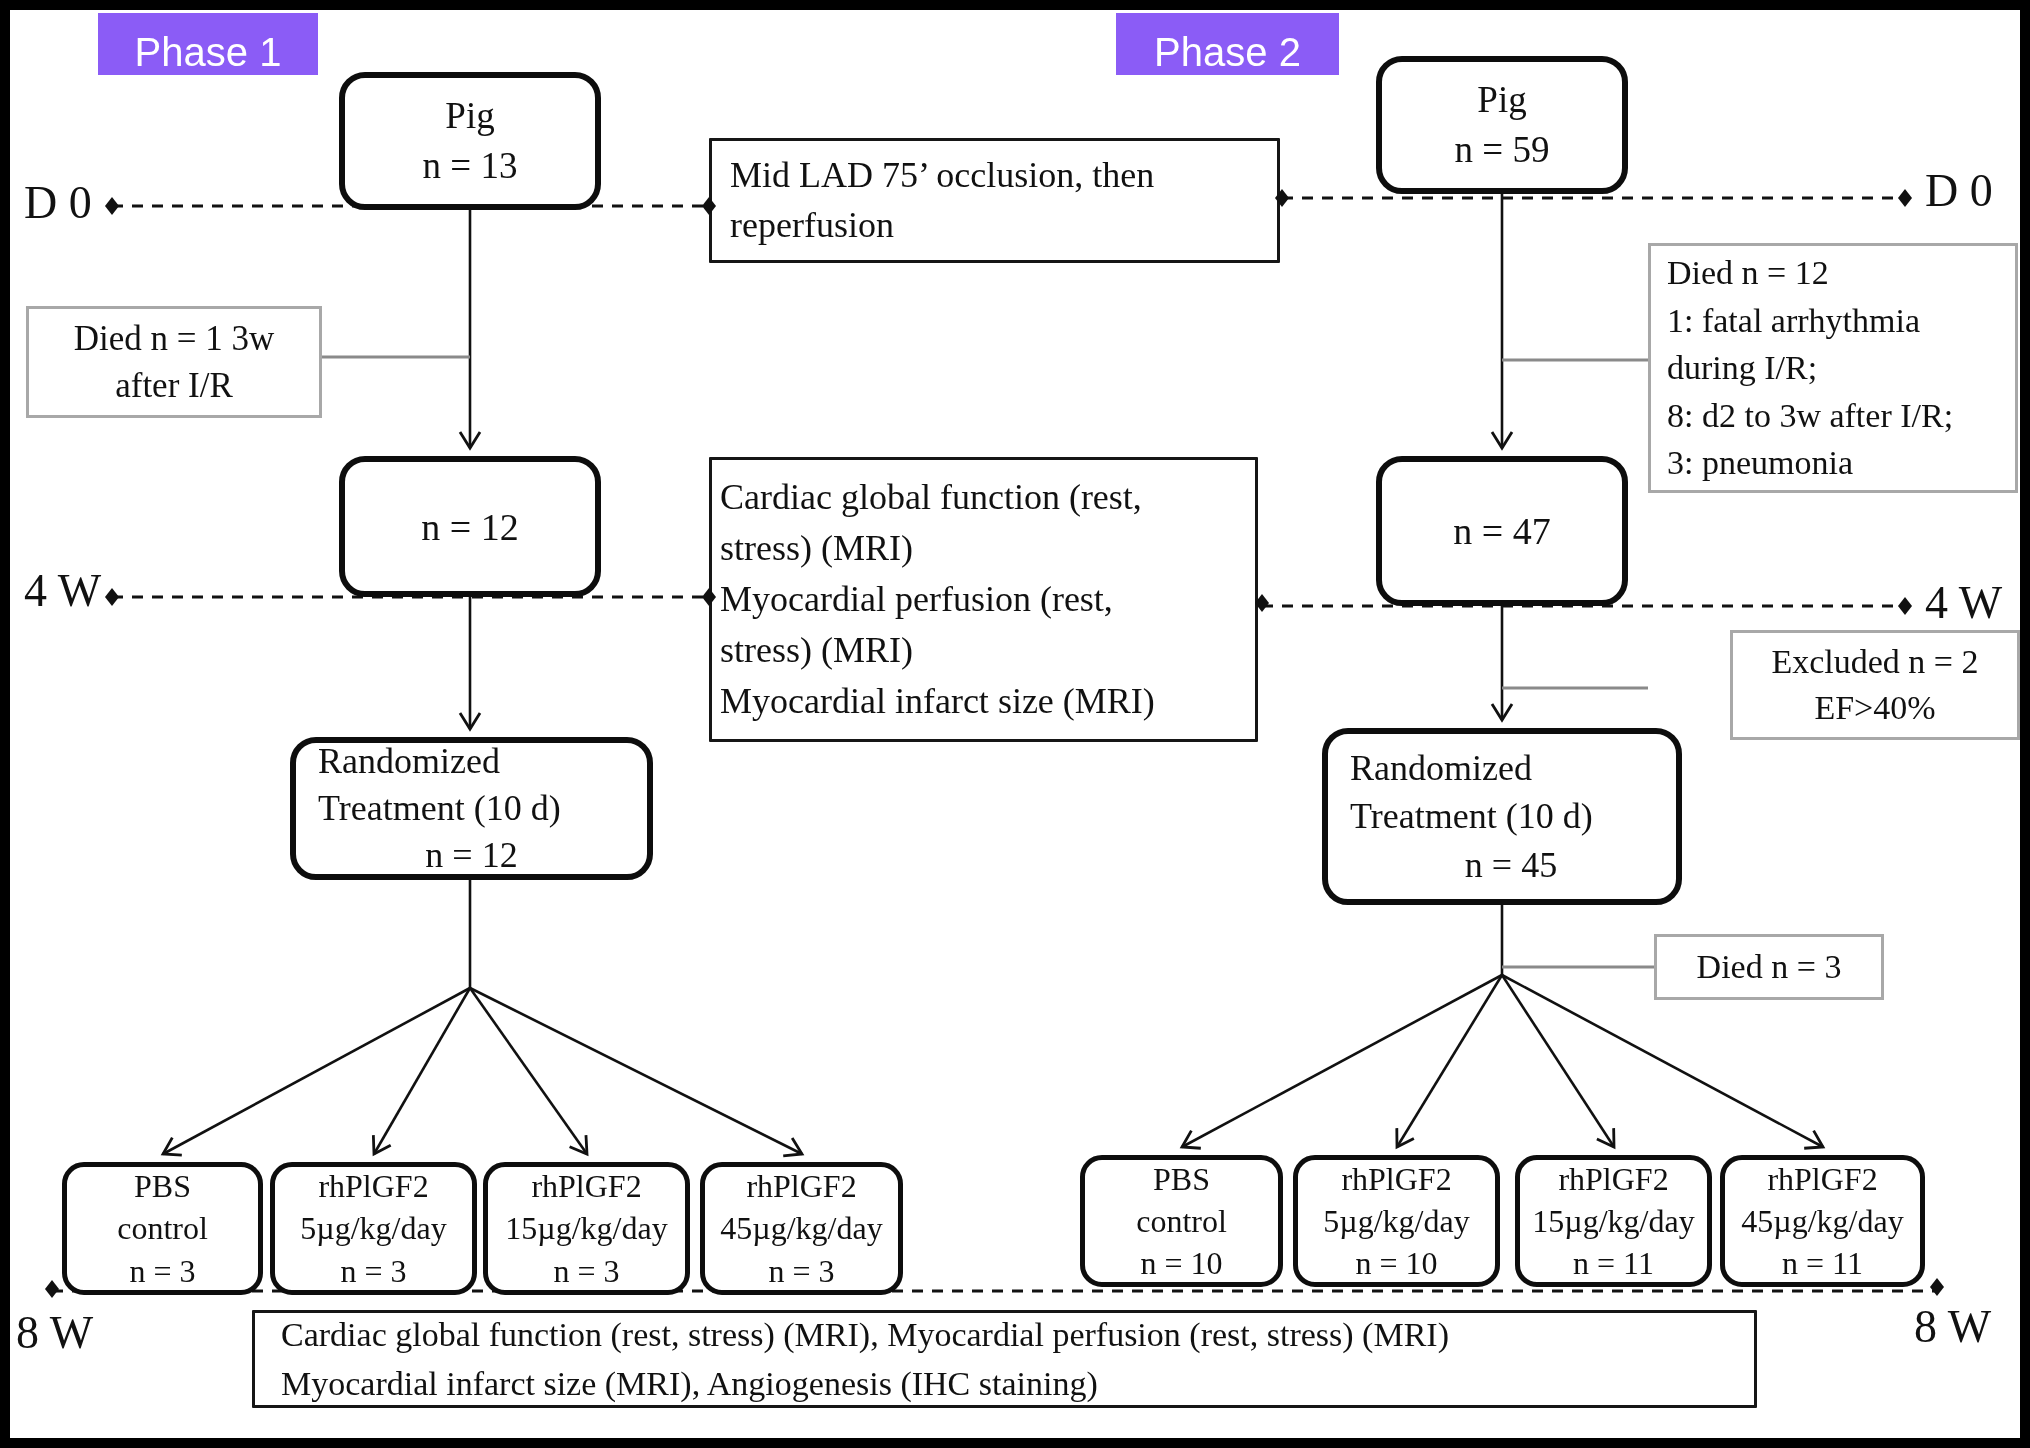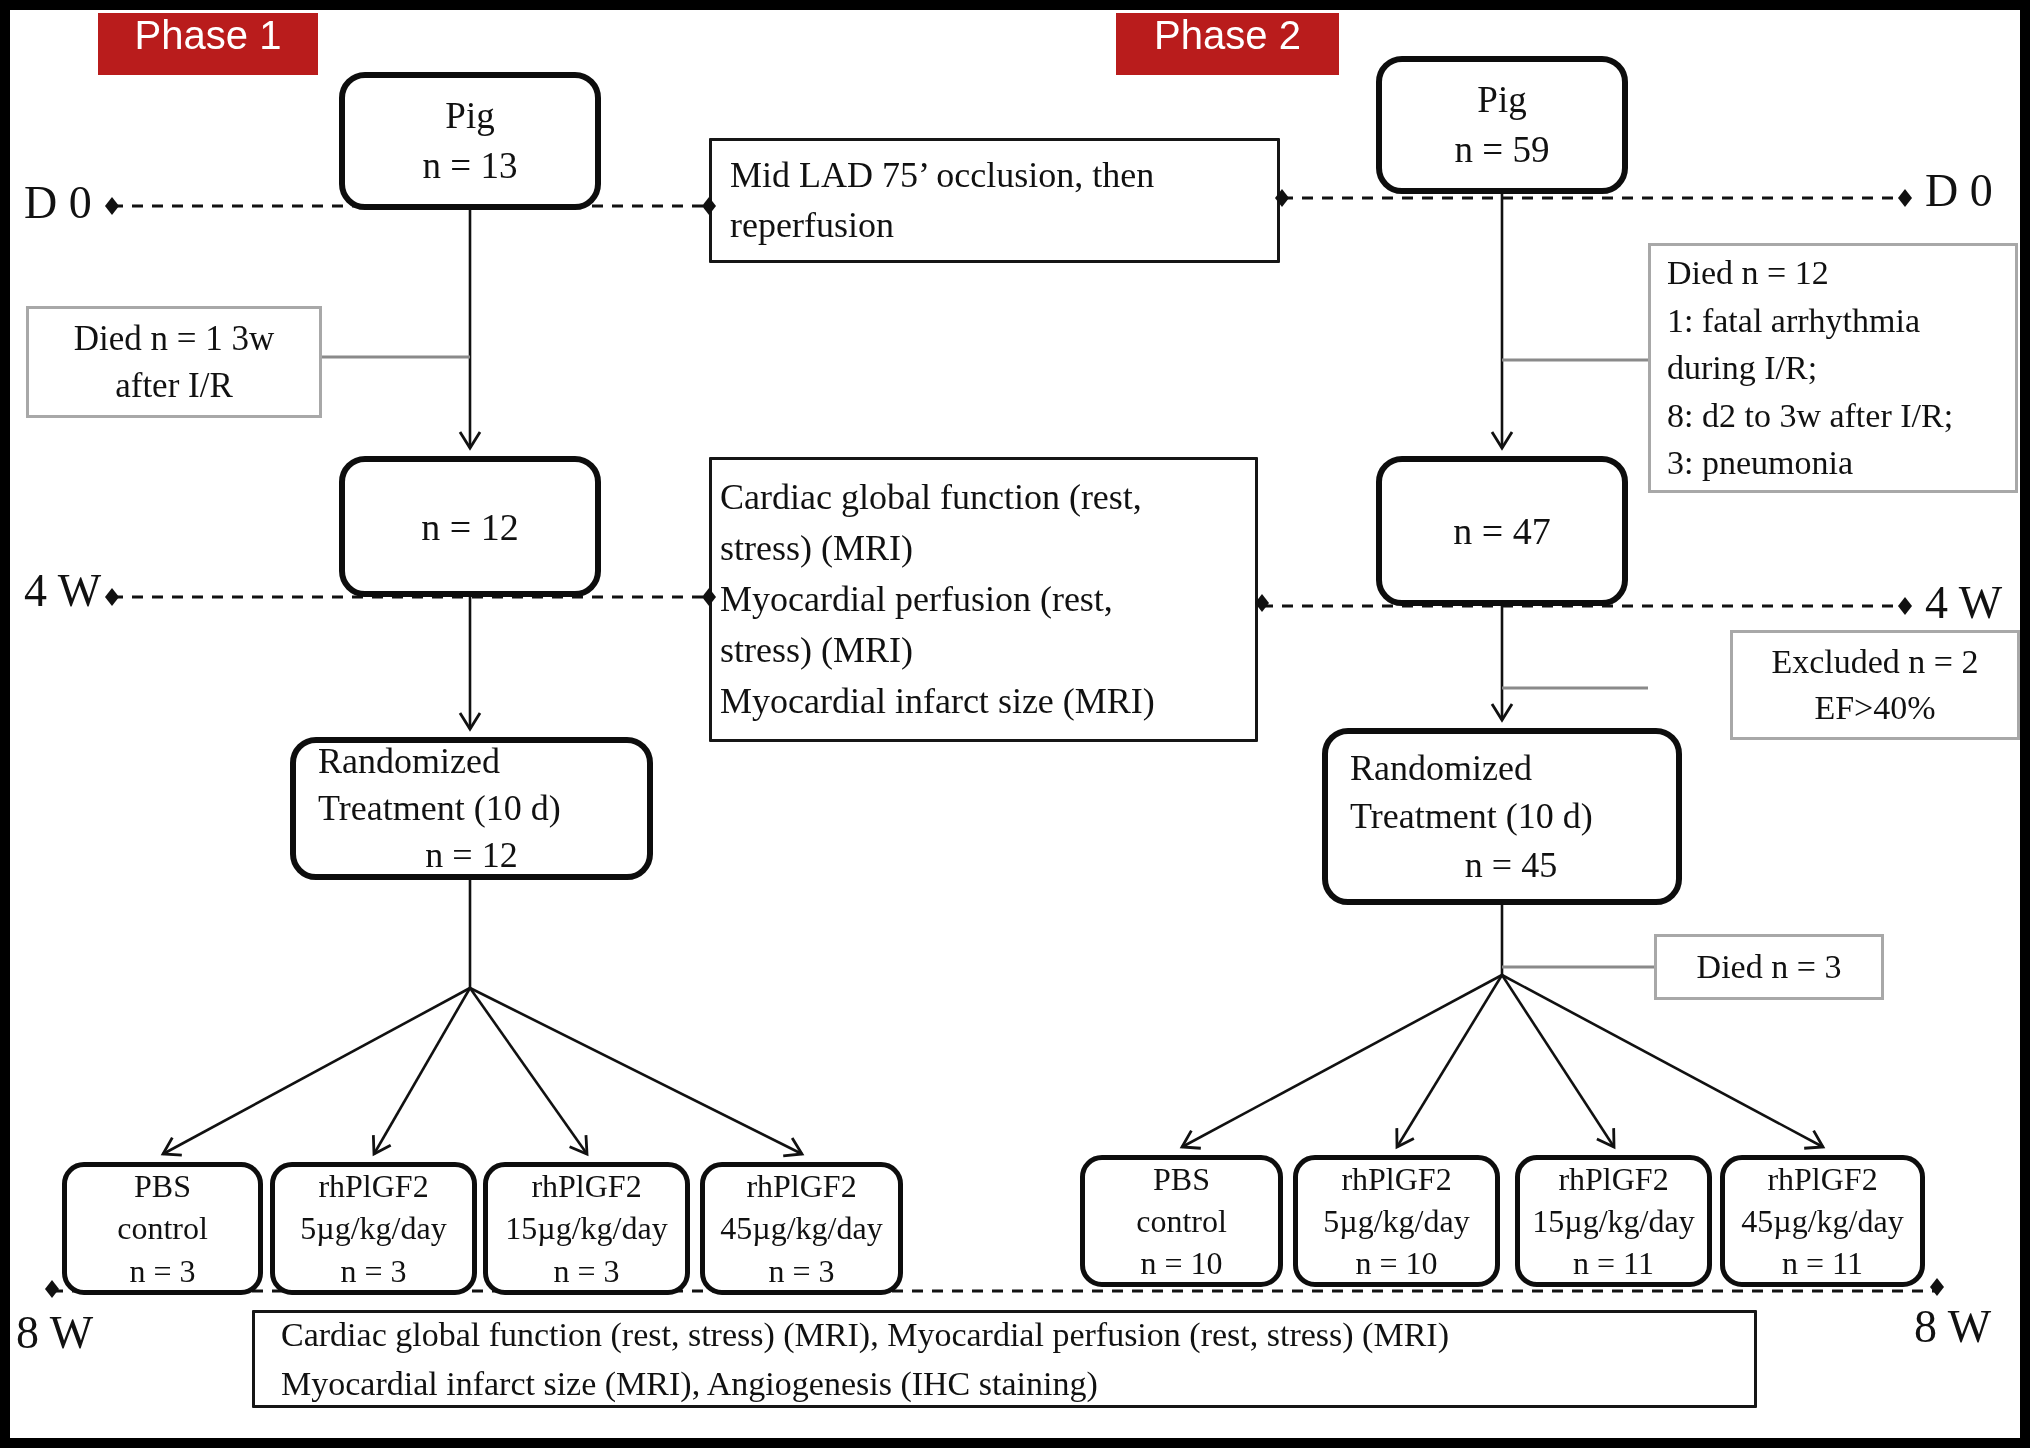--- a/index.html
+++ b/index.html
@@ -11,22 +11,22 @@
   .box{position:absolute;box-sizing:border-box;background:#fff;display:flex;flex-direction:column;
        align-items:center;justify-content:center;text-align:center;z-index:10}
   .thick{border:6px solid #0d0d0d;border-radius:26px}
   .thick-sm{border:5px solid #0d0d0d;border-radius:22px}
   .thin{border:3px solid #161616;border-radius:1px}
   .gray{border:3px solid #a8a8a8}
   .left-al{align-items:flex-start;text-align:left}
   .stretch{align-items:stretch;text-align:left}
   .cen{text-align:center}
   .b{font-weight:normal}
-  .phase{position:absolute;background:#b91c1c;color:#fff;font-family:"Liberation Sans",sans-serif;
-         font-size:40px;display:flex;align-items:flex-start;justify-content:center;z-index:10}
+  .phase{position:absolute;background:#8b5cf6;color:#fff;font-family:"Liberation Sans",sans-serif;
+         font-size:40px;display:flex;align-items:flex-end;justify-content:center;z-index:10}
   .tl{position:absolute;font-size:46px;z-index:10;white-space:nowrap}
 </style>
 </head>
 <body>
 
 <div class="stage">
 
   <svg class="svgl" width="2030" height="1448" viewBox="0 0 2030 1448">
     <defs>
       <marker id="ah" markerUnits="userSpaceOnUse" markerWidth="40" markerHeight="36" refX="0" refY="0" viewBox="-20 -18 40 36" orient="auto">

